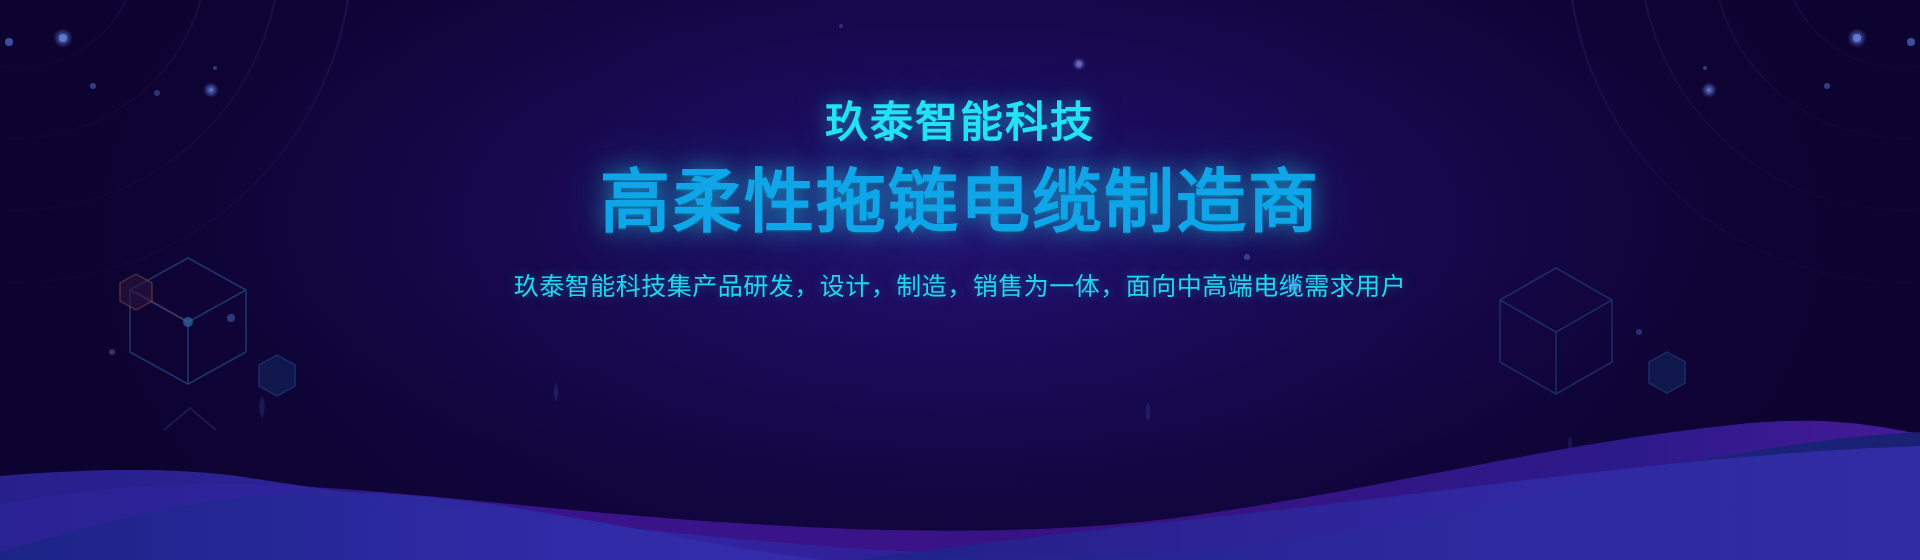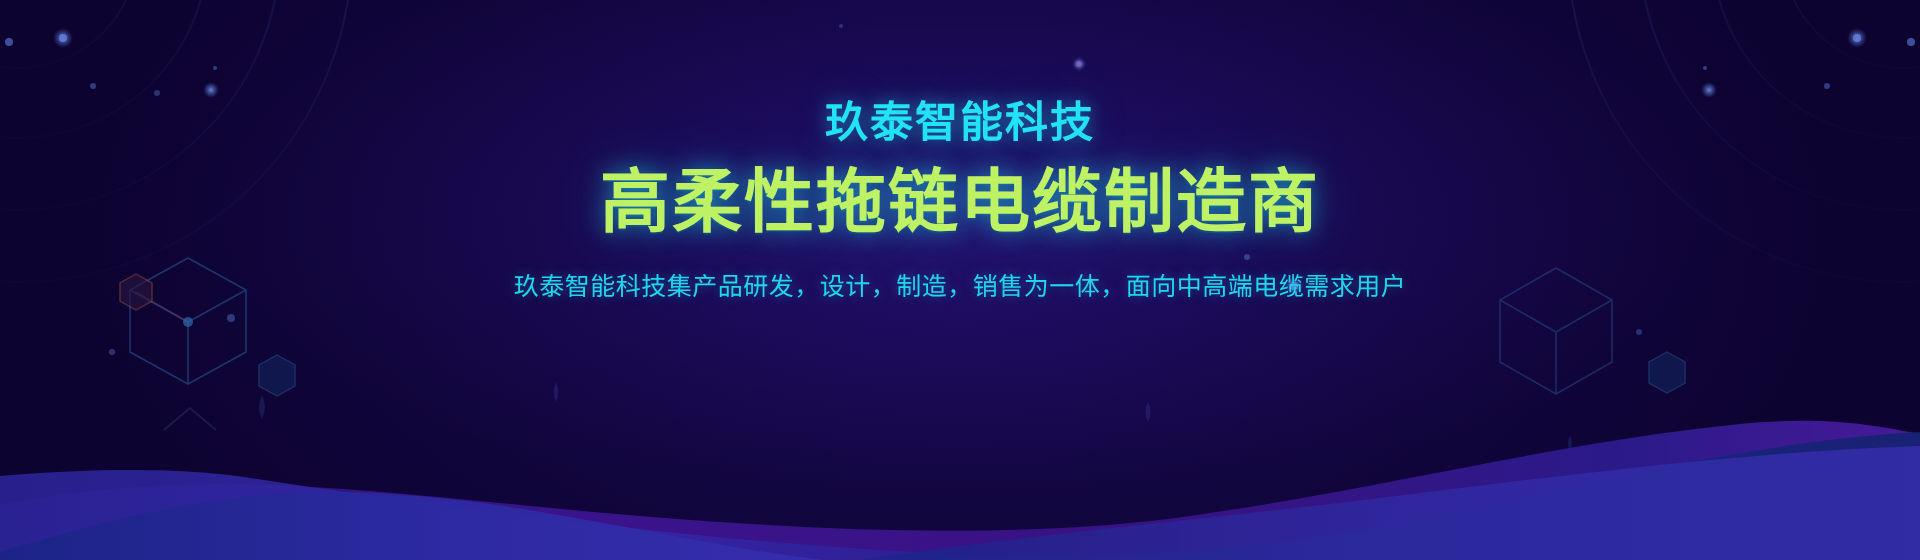--- a/index.html
+++ b/index.html
@@ -53,21 +53,21 @@
     text-shadow: 0 0 18px rgba(34,226,246,0.45), 0 0 44px rgba(34,226,246,0.22);
     white-space: nowrap;
   }
   #headline {
     margin: 0;
     padding-top: 24px;
     font-size: 70px;
     line-height: 1;
     font-weight: 800;
     letter-spacing: 2px;
-    color: #bef264;
+    color: #0ea5e9;
     text-shadow:
       0 0 22px rgba(33,230,251,0.5),
       0 0 56px rgba(33,230,251,0.28),
       0 2px 0 rgba(10,60,110,0.55);
     white-space: nowrap;
   }
   #subtitle {
     margin: 0;
     padding-top: 36px;
     font-size: 25px;

